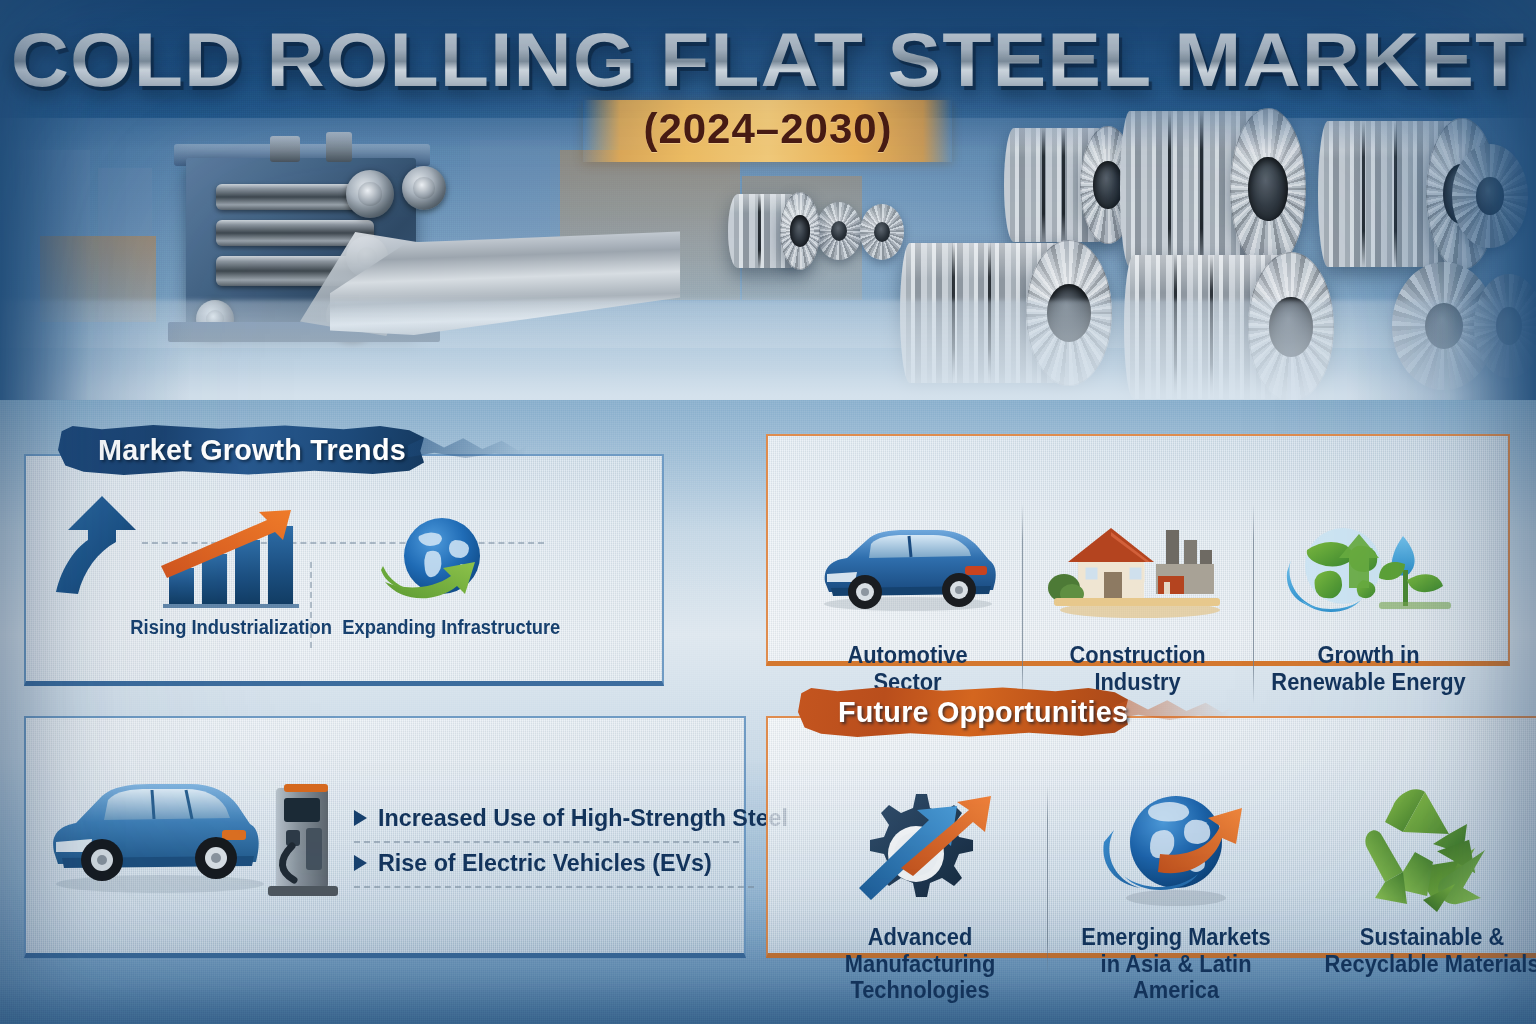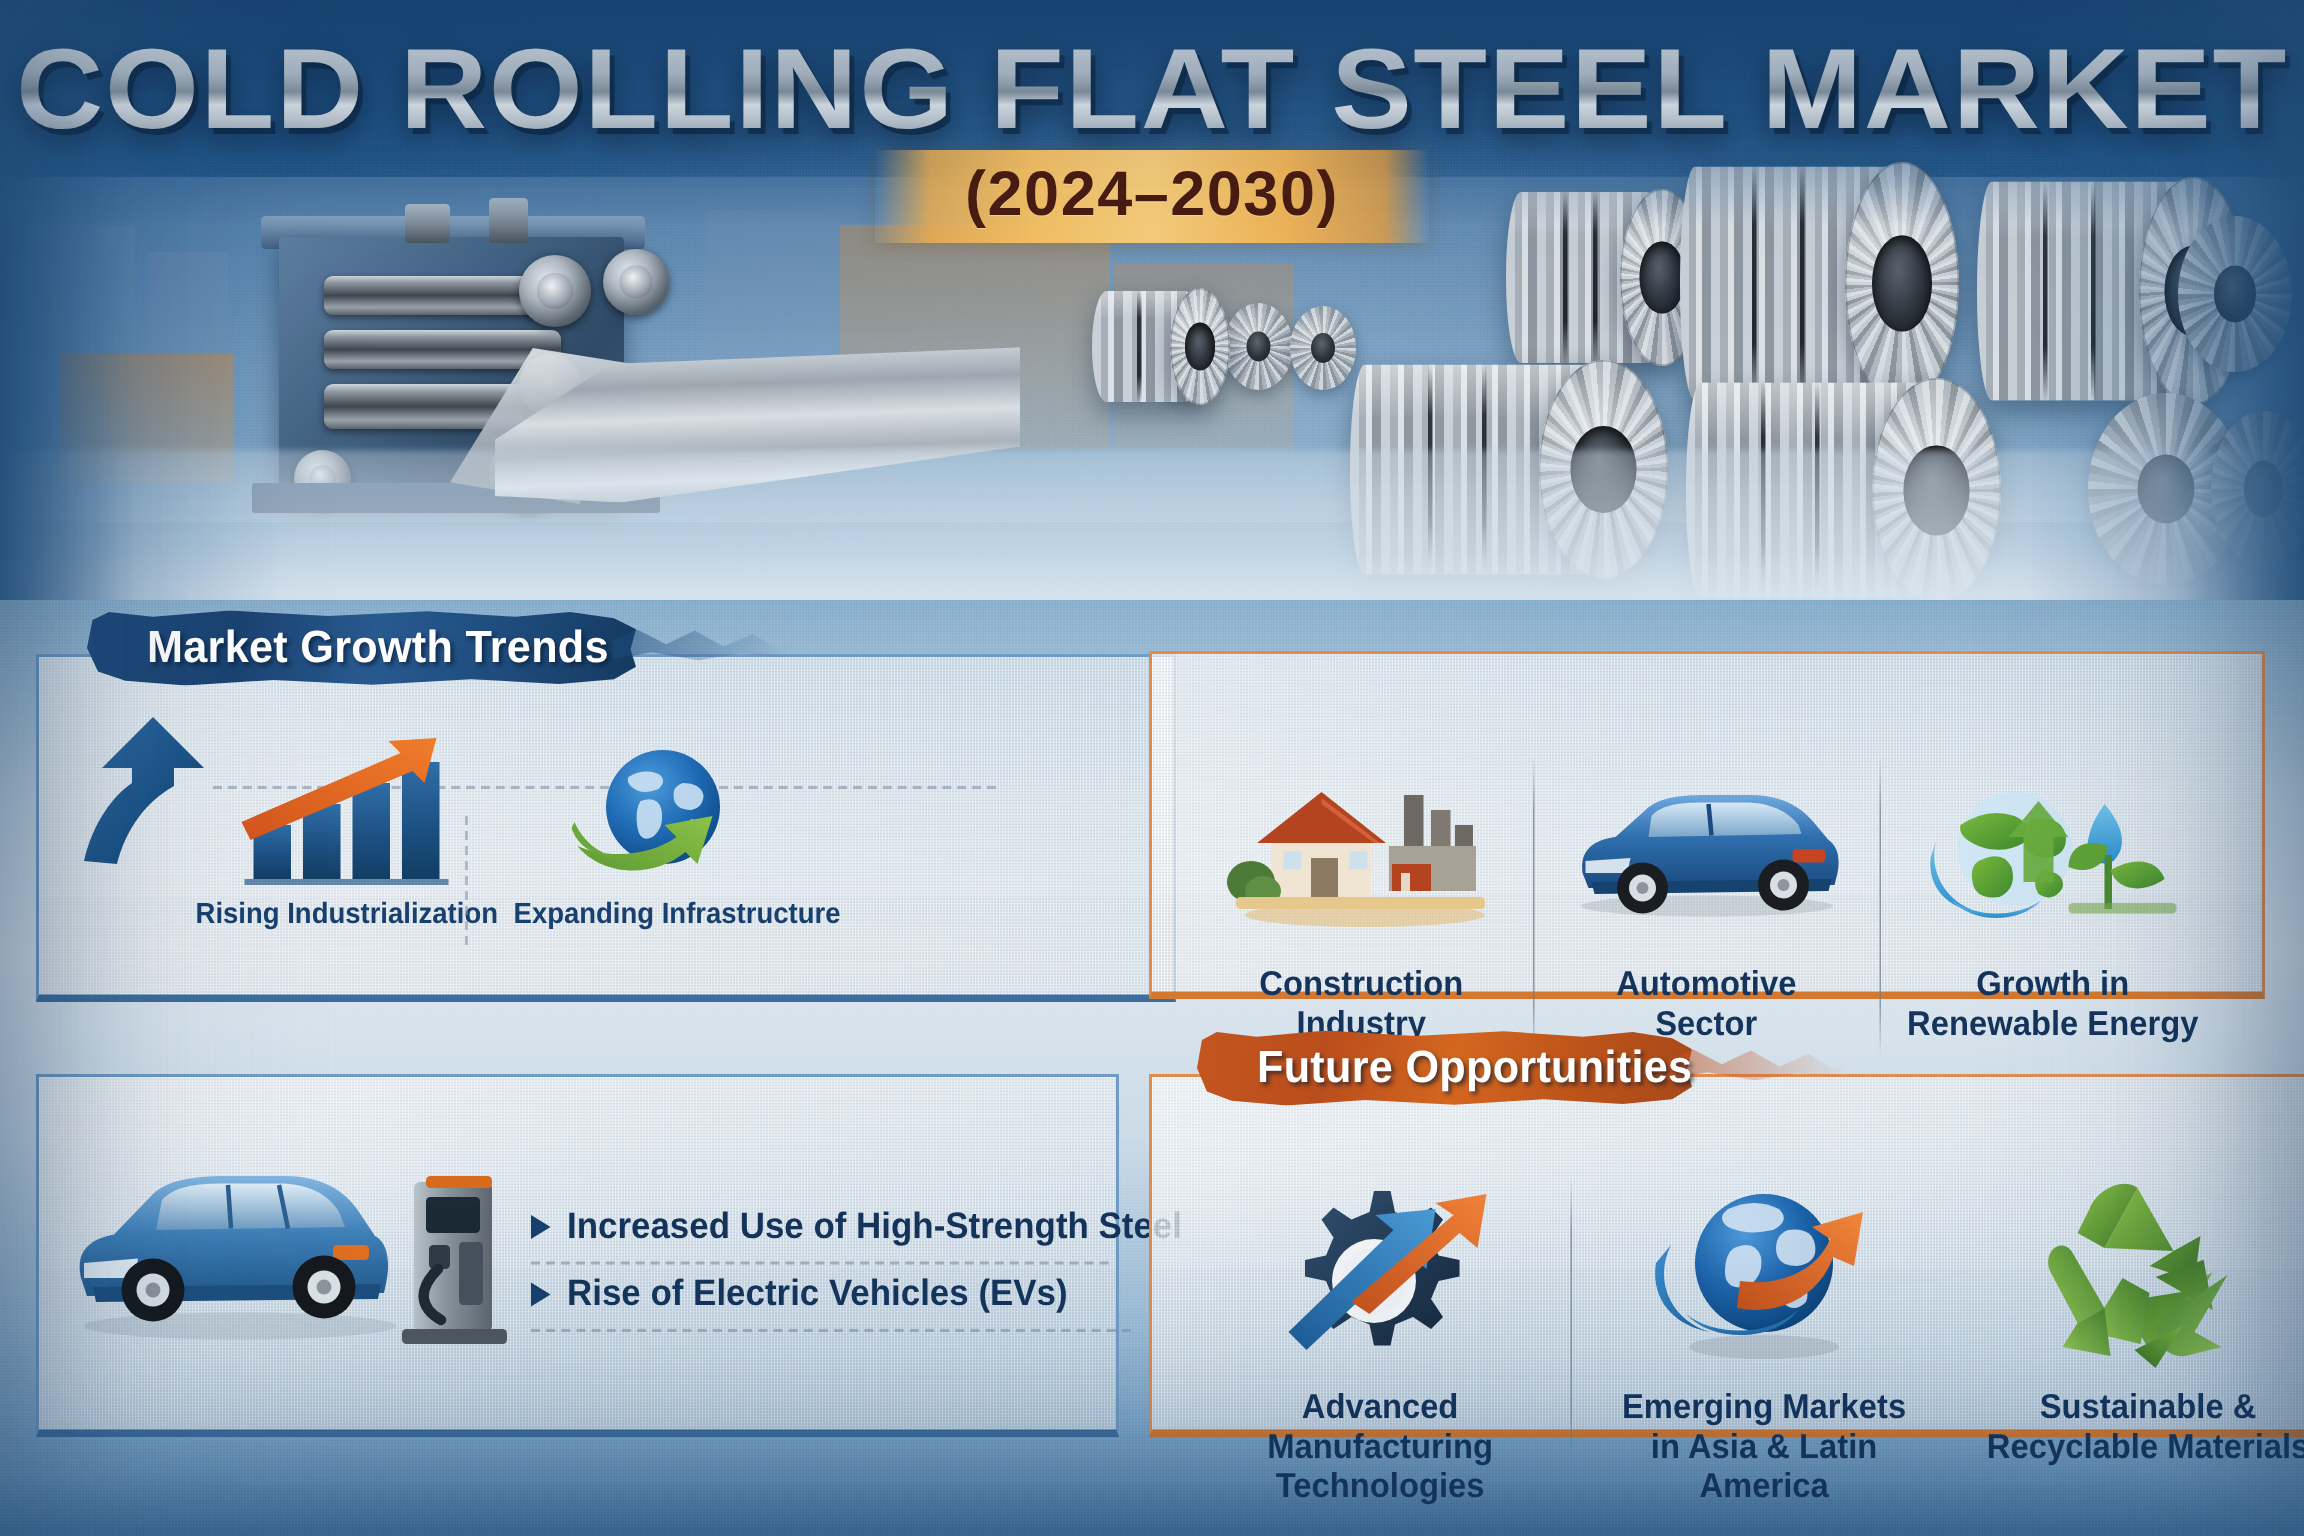--- a/index.html
+++ b/index.html
@@ -379,21 +379,21 @@
       <div class="floor-reflect"></div>
       <div class="hero-fade"></div>
     </div>
 
     <div class="main-title">COLD ROLLING FLAT STEEL MARKET</div>
     <div class="subtitle-band">
       <span>(2024–2030)</span>
     </div>
   </div>
 
-  <div class="panel blue" style="left:24px; top:436px; width:760px; height:232px;">
+  <div class="panel blue" style="left:24px; top:454px; width:640px; height:232px;">
     <div class="panel-box"></div>
 
     <div class="brush navy" style="left:34px; top:-30px; width:366px;">
       <div class="brush-bg"></div>
         <div class="tail"></div>
       <h2>Market Growth Trends</h2>
     </div>
 
     <div class="panel-inner">
 
@@ -470,48 +470,20 @@
 
   <div class="panel orange" style="left:766px; top:434px; width:744px; height:232px;">
     <div class="panel-box"></div>
 
 
     <div class="panel-inner" style="padding-top:44px;">
       <div class="three-cols">
 
         <div class="col3">
           <div class="icon-wrap">
-            <svg class="icon-svg" width="180" height="104" viewBox="0 0 180 104">
-              <ellipse cx="92" cy="96" rx="80" ry="8" fill="#e3c58c" opacity=".7"></ellipse>
-              <rect x="118" y="16" width="13" height="58" fill="#6e6a63"></rect>
-              <rect x="136" y="26" width="13" height="48" fill="#7e7a72"></rect>
-              <rect x="152" y="36" width="12" height="38" fill="#6e6a63"></rect>
-              <rect x="108" y="50" width="58" height="30" fill="#a8a296"></rect>
-              <rect x="30" y="46" width="66" height="40" fill="#efe5d2"></rect>
-              <path d="M20 48 L63 14 L106 48 Z" fill="#b4441f"></path>
-              <path d="M63 18 L102 48 L98 48 L63 22 Z" fill="#d2603a"></path>
-              <rect x="56" y="58" width="18" height="28" fill="#8d7a62"></rect>
-              <rect x="36" y="52" width="15" height="15" fill="#cfe0ed" stroke="#efe5d2" stroke-width="3"></rect>
-              <rect x="80" y="52" width="15" height="15" fill="#cfe0ed" stroke="#efe5d2" stroke-width="3"></rect>
-              <rect x="110" y="62" width="26" height="18" fill="#b4441f"></rect>
-              <rect x="116" y="68" width="6" height="12" fill="#e4d9c6"></rect>
-              <ellipse cx="16" cy="74" rx="16" ry="14" fill="#4d7a36"></ellipse>
-              <ellipse cx="24" cy="80" rx="12" ry="10" fill="#5f8f42"></ellipse>
-              <rect x="6" y="84" width="166" height="8" rx="3" fill="#e7c88c"></rect>
-            </svg>
-          </div>
-          <div class="cap">
-            <div>Construction</div>
-            <div>Industry</div>
-          </div>
-          <div class="col3-div" style="right:-2px;"></div>
-        </div>
-
-        <div class="col3">
-          <div class="icon-wrap">
             <svg class="icon-svg" width="190" height="96" viewBox="0 0 190 96">
               <defs>
                 <linearGradient id="gCar1" x1="0" y1="0" x2="0" y2="1">
                   <stop offset="0%" stop-color="#6fa8dd"></stop>
                     <stop offset="45%" stop-color="#2f6fae"></stop>
                     <stop offset="100%" stop-color="#1a4b80"></stop>
                 </linearGradient>
                 <linearGradient id="gGlass" x1="0" y1="0" x2="0" y2="1">
                   <stop offset="0%" stop-color="#d6e8f6"></stop>
                     <stop offset="100%" stop-color="#7ba6c8"></stop>
@@ -532,20 +504,48 @@
                 <circle cx="52" cy="74" r="4" fill="#8d969f"></circle>
                 <circle cx="146" cy="72" r="17" fill="#1a1d21"></circle>
                 <circle cx="146" cy="72" r="9" fill="#d9dfe4"></circle>
                 <circle cx="146" cy="72" r="4" fill="#8d969f"></circle>
               </g>
             </svg>
           </div>
           <div class="cap">
             <div>Automotive</div>
             <div>Sector</div>
+          </div>
+          <div class="col3-div" style="right:-2px;"></div>
+        </div>
+
+        <div class="col3">
+          <div class="icon-wrap">
+            <svg class="icon-svg" width="180" height="104" viewBox="0 0 180 104">
+              <ellipse cx="92" cy="96" rx="80" ry="8" fill="#e3c58c" opacity=".7"></ellipse>
+              <rect x="118" y="16" width="13" height="58" fill="#6e6a63"></rect>
+              <rect x="136" y="26" width="13" height="48" fill="#7e7a72"></rect>
+              <rect x="152" y="36" width="12" height="38" fill="#6e6a63"></rect>
+              <rect x="108" y="50" width="58" height="30" fill="#a8a296"></rect>
+              <rect x="30" y="46" width="66" height="40" fill="#efe5d2"></rect>
+              <path d="M20 48 L63 14 L106 48 Z" fill="#b4441f"></path>
+              <path d="M63 18 L102 48 L98 48 L63 22 Z" fill="#d2603a"></path>
+              <rect x="56" y="58" width="18" height="28" fill="#8d7a62"></rect>
+              <rect x="36" y="52" width="15" height="15" fill="#cfe0ed" stroke="#efe5d2" stroke-width="3"></rect>
+              <rect x="80" y="52" width="15" height="15" fill="#cfe0ed" stroke="#efe5d2" stroke-width="3"></rect>
+              <rect x="110" y="62" width="26" height="18" fill="#b4441f"></rect>
+              <rect x="116" y="68" width="6" height="12" fill="#e4d9c6"></rect>
+              <ellipse cx="16" cy="74" rx="16" ry="14" fill="#4d7a36"></ellipse>
+              <ellipse cx="24" cy="80" rx="12" ry="10" fill="#5f8f42"></ellipse>
+              <rect x="6" y="84" width="166" height="8" rx="3" fill="#e7c88c"></rect>
+            </svg>
+          </div>
+          <div class="cap">
+            <div>Construction</div>
+            <div>Industry</div>
           </div>
           <div class="col3-div" style="right:-2px;"></div>
         </div>
 
         <div class="col3">
           <div class="icon-wrap">
             <svg class="icon-svg" width="170" height="104" viewBox="0 0 170 104">
               <defs>
                 <linearGradient id="gEco" x1="0" y1="0" x2="1" y2="1">
                   <stop offset="0%" stop-color="#7cba3f"></stop>

